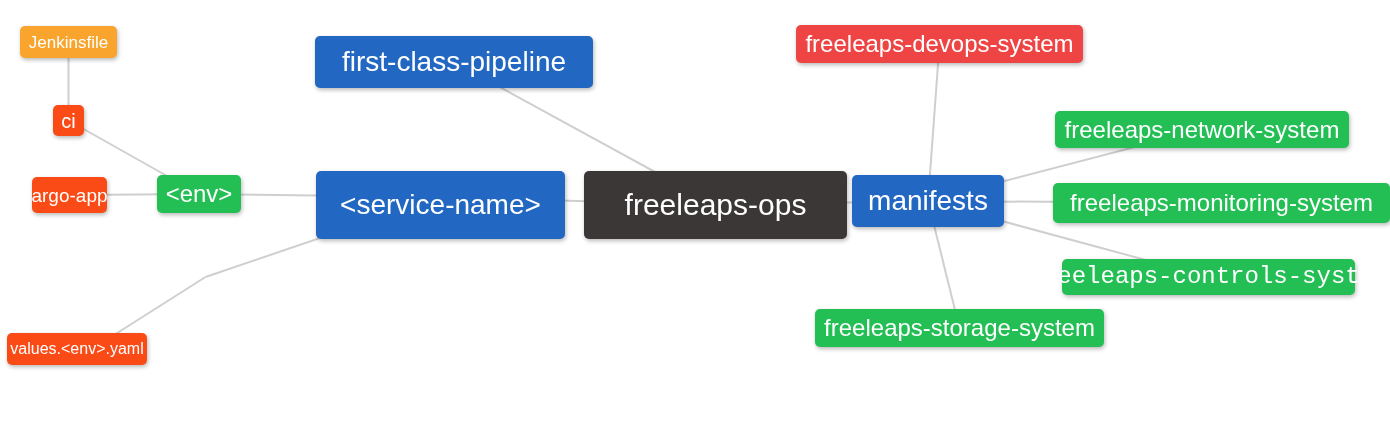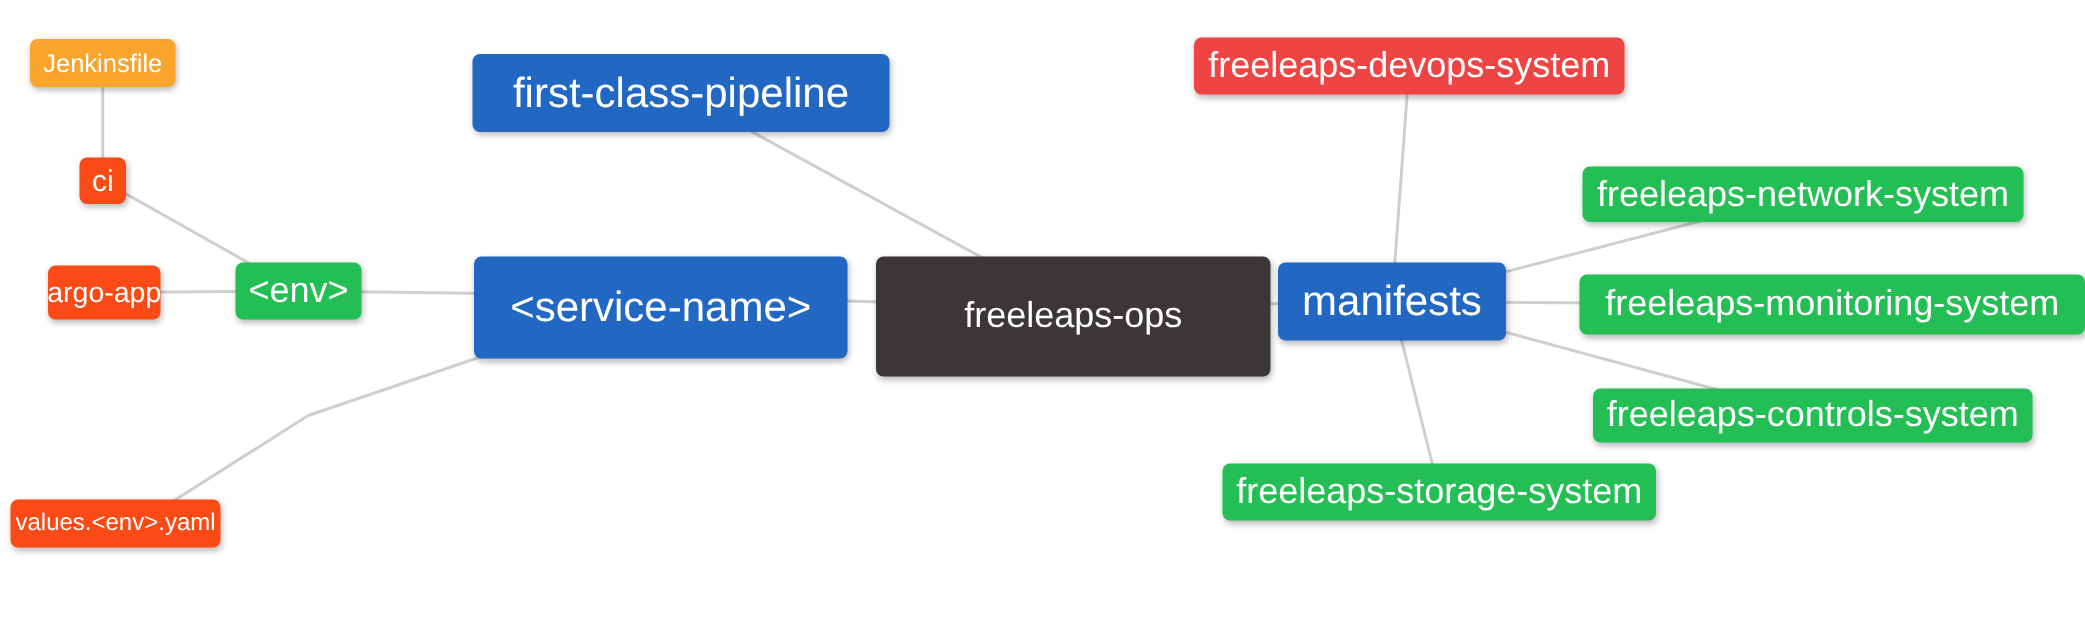--- a/index.html
+++ b/index.html
@@ -57,28 +57,28 @@
       <line x1="454" y1="62" x2="715.5" y2="205" stroke="#cfcfcf" stroke-width="2"></line>
       <line x1="440.5" y1="197" x2="715.5" y2="205" stroke="#cfcfcf" stroke-width="2"></line>
       <line x1="715.5" y1="205" x2="928" y2="201" stroke="#cfcfcf" stroke-width="2"></line>
       <line x1="928" y1="201" x2="939.5" y2="44" stroke="#cfcfcf" stroke-width="2"></line>
       <line x1="928" y1="201" x2="1202" y2="129.5" stroke="#cfcfcf" stroke-width="2"></line>
       <line x1="928" y1="201" x2="1213" y2="203" stroke="#cfcfcf" stroke-width="2"></line>
       <line x1="928" y1="201" x2="1208.5" y2="277" stroke="#cfcfcf" stroke-width="2"></line>
       <line x1="928" y1="201" x2="959.5" y2="328" stroke="#cfcfcf" stroke-width="2"></line>
     </svg>
   <div class="node-layer" id="node-layer">
-      <div class="node" style="left: 584px; top: 171px; width: 263px; height: 80px; font-size: 24px; background: rgb(59, 55, 55); color: rgb(255, 255, 255);">freeleaps-ops</div>
+      <div class="node" style="left: 584px; top: 171px; width: 263px; height: 68px; font-size: 30px; background: rgb(59, 55, 55); color: rgb(255, 255, 255);">freeleaps-ops</div>
       <div class="node" style="left: 315px; top: 36px; width: 278px; height: 52px; font-size: 28px; background: rgb(34, 103, 193); color: rgb(255, 255, 255);">first-class-pipeline</div>
       <div class="node" style="left: 316px; top: 171px; width: 249px; height: 68px; font-size: 28px; background: rgb(34, 103, 193); color: rgb(255, 255, 255);">&lt;service-name&gt;</div>
       <div class="node" style="left: 852px; top: 175px; width: 152px; height: 52px; font-size: 28px; background: rgb(34, 103, 193); color: rgb(255, 255, 255);">manifests</div>
       <div class="node" style="left: 157px; top: 175px; width: 84px; height: 38px; font-size: 24px; background: rgb(35, 191, 84); color: rgb(255, 255, 255);">&lt;env&gt;</div>
       <div class="node" style="left: 53px; top: 105px; width: 31px; height: 31px; font-size: 20px; background: rgb(250, 74, 22); color: rgb(255, 255, 255);">ci</div>
       <div class="node" style="left: 32px; top: 177px; width: 75px; height: 36px; font-size: 19px; background: rgb(250, 74, 22); color: rgb(255, 255, 255);">argo-app</div>
       <div class="node" style="left: 7px; top: 333px; width: 140px; height: 32px; font-size: 16px; background: rgb(250, 74, 22); color: rgb(255, 255, 255);">values.&lt;env&gt;.yaml</div>
       <div class="node" style="left: 20px; top: 26px; width: 97px; height: 32px; font-size: 17px; background: rgb(249, 164, 44); color: rgb(255, 255, 255);">Jenkinsfile</div>
       <div class="node" style="left: 796px; top: 25px; width: 287px; height: 38px; font-size: 24px; background: #ef4444; color: rgb(255, 255, 255);">freeleaps-devops-system</div>
       <div class="node" style="left: 1055px; top: 111px; width: 294px; height: 37px; font-size: 24px; background: rgb(35, 191, 84); color: rgb(255, 255, 255);">freeleaps-network-system</div>
       <div class="node" style="left: 1053px; top: 183px; width: 337px; height: 40px; font-size: 24px; background: rgb(35, 191, 84); color: rgb(255, 255, 255);">freeleaps-monitoring-system</div>
-      <div class="node" style="left: 1062px; top: 259px; width: 293px; height: 36px; font-size: 24px; background: rgb(35, 191, 84); color: rgb(255, 255, 255);">freeleaps-controls-system</div>
+      <div class="node" style="left: 1062px; top: 259px; width: 293px; height: 36px; font-size: 24px; background: rgb(35, 191, 84); color: rgb(255, 255, 255); font-family: Liberation Mono, monospace;">freeleaps-controls-system</div>
       <div class="node" style="left: 815px; top: 309px; width: 289px; height: 38px; font-size: 24px; background: rgb(35, 191, 84); color: rgb(255, 255, 255);">freeleaps-storage-system</div>
     </div>
 </div>
 
 </body></html>

